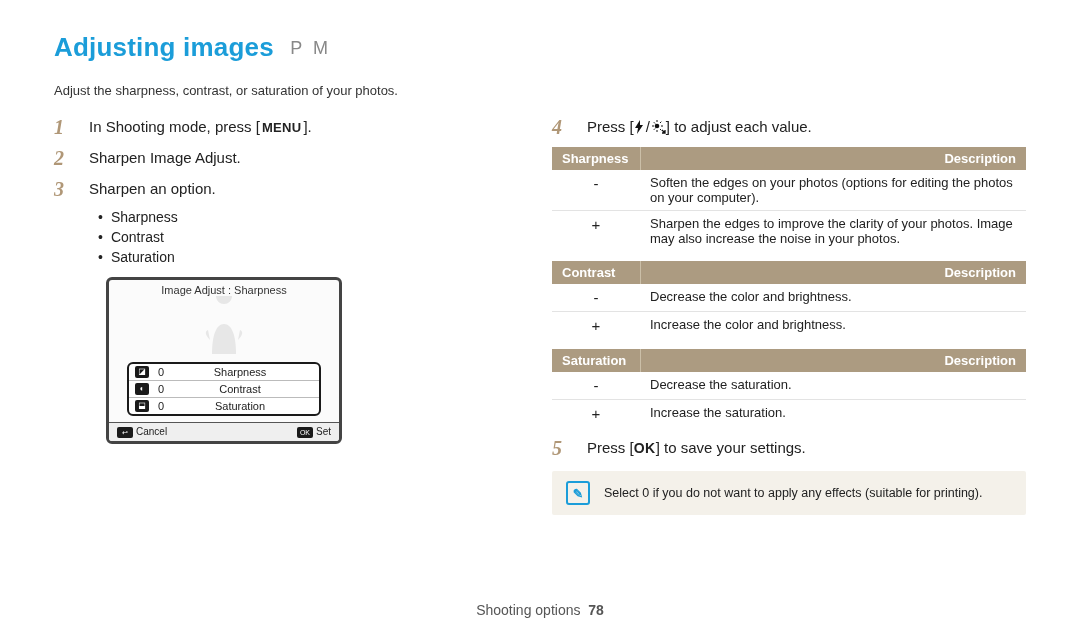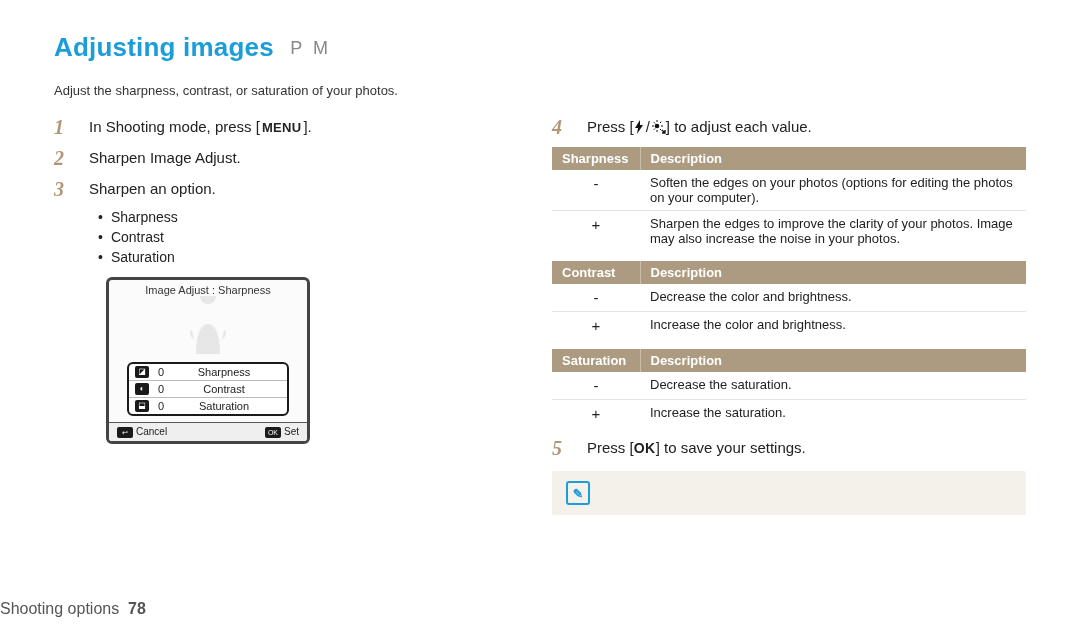--- a/index.html
+++ b/index.html
@@ -15,43 +15,43 @@
   .step { display: flex; margin-bottom: 9px; font-size: 15px; line-height: 1.45; }
   .step .num { flex: 0 0 24px; font-size: 20px; font-style: italic; font-weight: 600; color: #b09777; font-family: Georgia, "Times New Roman", serif; line-height: 1.1; }
   .step .txt { flex: 1; padding-top: 0; margin-left: 11px; }
   .step .txt b { font-weight: 400; }
   .menu-label { display: inline-block; padding: 0 2px; font-weight: 700; font-size: 13px; letter-spacing: .3px; }
   .ok-label { display: inline-block; font-weight: 700; font-size: 14px; letter-spacing: .5px; }
   .sub-bullets { margin: 4px 0 12px 44px; font-size: 14px; }
   .sub-bullets li { list-style: none; margin-bottom: 4px; }
   .sub-bullets li::before { content: "•"; margin-right: 8px; }
   
-  .cam { width: 204px; margin-left: 52px; border: 3px solid #444; border-radius: 6px; background: #fbfbfb; }
+  .cam { width: 236px; margin-left: 52px; border: 3px solid #444; border-radius: 6px; background: #fbfbfb; }
   .cam-top { font-size: 11px; text-align: center; padding: 4px 0 0 0; color: #333; }
   .cam-preview { height: 64px; position: relative; }
   .cam-preview svg { display: block; margin: 0 auto; }
   .cam-panel { border: 2px solid #1a1a1a; border-radius: 6px; margin: 2px 18px 6px 18px; background: #fff; }
   .cam-row { display: flex; align-items: center; font-size: 11px; padding: 2px 6px; }
   .cam-row + .cam-row { border-top: 1px solid #bbb; }
   .cam-ico { width: 14px; height: 12px; border-radius: 2px; background: #1a1a1a; margin-right: 6px; display: inline-flex; align-items: center; justify-content: center; }
   .cam-ico span { color: #fff; font-size: 8px; line-height: 1; }
   .cam-val { width: 12px; text-align: center; }
   .cam-name { flex: 1; text-align: center; }
   .cam-foot { display: flex; justify-content: space-between; font-size: 10px; padding: 3px 8px; border-top: 1px solid #555; background: #efefef; border-radius: 0 0 3px 3px; }
   .cam-foot span.k { display: inline-block; width: 16px; height: 11px; border-radius: 2px; background: #1a1a1a; color: #fff; font-size: 7px; text-align: center; line-height: 11px; margin-right: 3px; }
   
   table.t { width: 100%; border-collapse: collapse; margin-bottom: 10px; font-size: 13px; }
   table.t th { background: #ac9b81; color: #fff; font-weight: 700; text-align: left; padding: 4px 10px; border-right: 1px solid #cbbfa8; }
-  table.t th:last-child { border-right: none; }
+  table.t th:last-child { border-right: none; text-align: right; }
   table.t td { padding: 5px 10px; vertical-align: top; border-bottom: 1px solid #e3e3e3; }
   table.t td.sym { text-align: center; width: 88px; font-size: 15px; }
   table.t tr:last-child td { border-bottom: none; }
   .note { display: flex; align-items: center; gap: 14px; background: #f4f1ea; border-radius: 2px; padding: 10px 14px; margin-top: 12px; font-size: 12.5px; }
   .note .note-ico { flex: 0 0 24px; height: 24px; border: 2px solid #1b9dd9; color: #1b9dd9; border-radius: 3px; display: flex; align-items: center; justify-content: center; font-weight: 700; }
-  .footer { position: absolute; bottom: 12px; left: 0; right: 0; font-size: 16px; color: #555; }
+  .footer { position: absolute; bottom: 12px; left: 0; right: 0; text-align: center; font-size: 14px; color: #555; }
   .footer .pg { font-weight: 700; }
   .flashmacro { display: inline-flex; align-items: center; gap: 2px; vertical-align: -2px; }
 </style>
 </head>
 <body>
 
 <div class="page">
   <div class="title-row">
     <span class="title">Adjusting images</span>
     <span class="modes">P M</span>
@@ -189,20 +189,21 @@
 
       <div class="step">
         <span class="num">5</span>
         <span class="txt">
           <span>Press [</span><span class="ok-label">OK</span><span>] to save your settings.</span>
         </span>
       </div>
 
       <div class="note">
         <span class="note-ico">✎</span>
+        <span>Select 0 if you do not want to apply any effects (suitable for printing).</span>
       </div>
     </div>
   </div>
 
   <div class="footer">
     <span>Shooting options</span>&nbsp;&nbsp;<span class="pg">78</span>
   </div>
 </div>
 
 </body></html>

